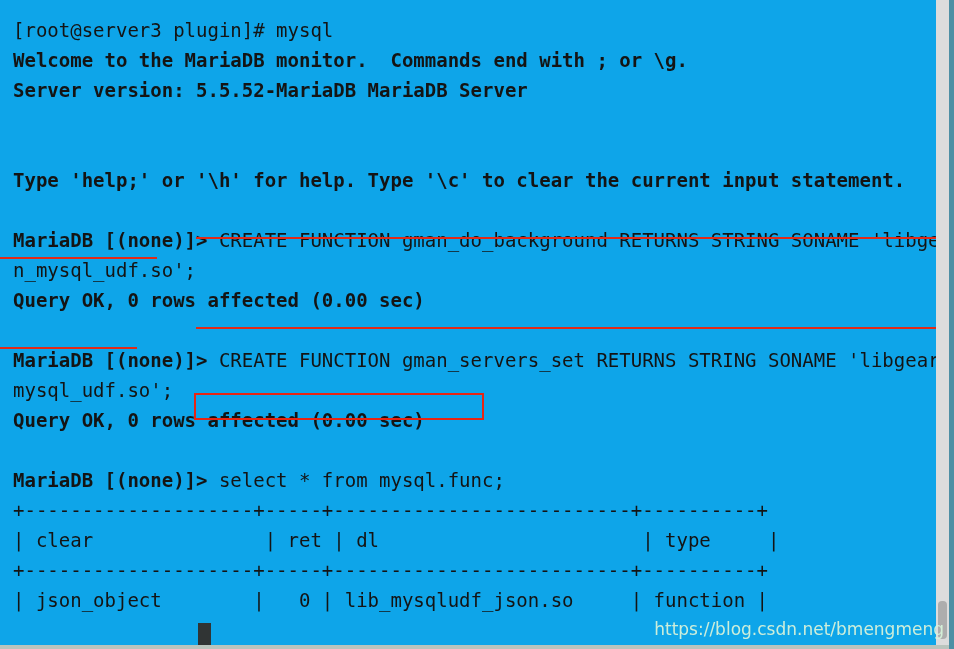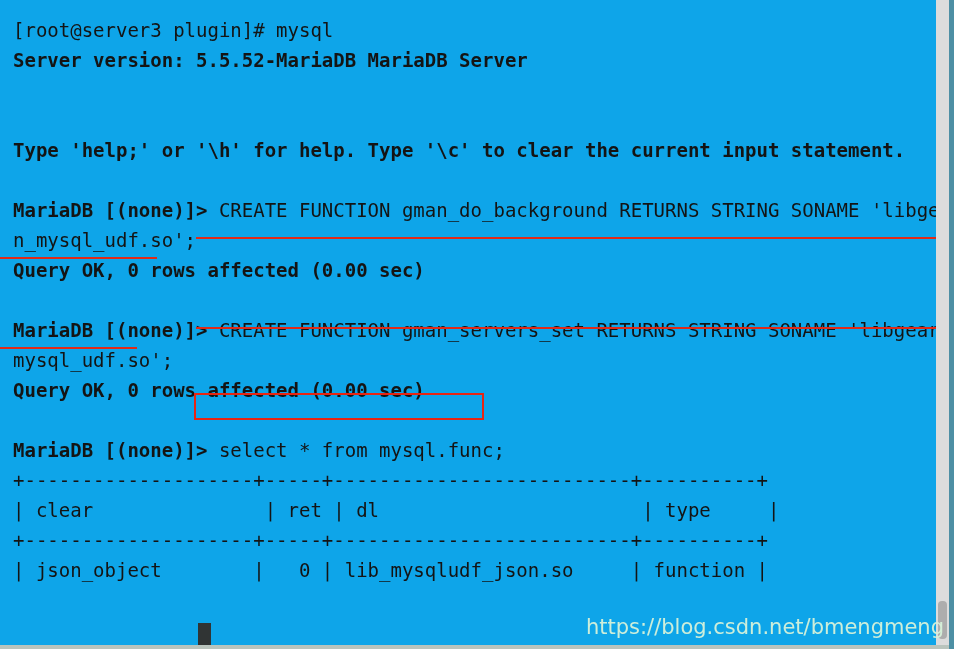--- a/index.html
+++ b/index.html
@@ -89,39 +89,40 @@
     left: 0;
     bottom: 0;
     width: 949px;
     height: 4px;
     background: #b9c4bd;
   }
   #watermark {
     position: absolute;
     right: 10px;
     bottom: 10px;
-    font-size: 21px;
+    font-size: 17px;
     color: #d7f2da;
     font-family: "DejaVu Sans", "Liberation Sans", sans-serif;
     white-space: pre;
     letter-spacing: 0px;
     opacity: 0.95;
   }
 </style>
 </head>
 <body>
 
 <div id="screen">
 
   <div class="topmark" style="left:226px; top:0px; width:13px; height:4px;"></div>
 
   <div id="term">
 
     <div class="line plain" style="margin-top:2px;">[root@server3 plugin]# mysql</div>
 
+    <div class="line bold">Welcome to the MariaDB monitor.  Commands end with ; or \g.</div>
     <div class="line bold">Server version: 5.5.52-MariaDB MariaDB Server</div>
     <div class="line bold"></div>
     <div class="line bold"></div>
     <div class="line bold">Type 'help;' or '\h' for help. Type '\c' to clear the current input statement.</div>
 
     <div class="line">&nbsp;</div>
 
     <div class="line"><span class="bold">MariaDB [(none)]&gt; </span><span class="plain">CREATE FUNCTION gman_do_background RETURNS STRING SONAME 'libgearma</span></div>
     <div class="line plain">n_mysql_udf.so';</div>
     <div class="line bold">Query OK, 0 rows affected (0.00 sec)</div>

